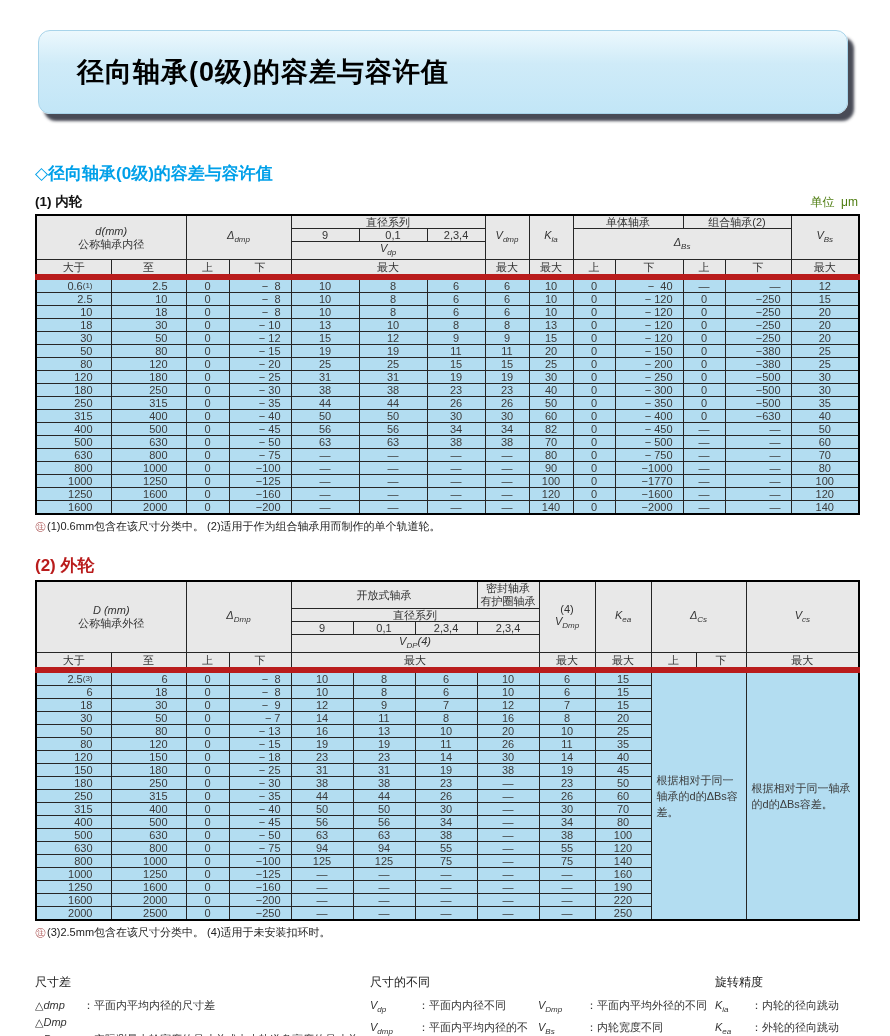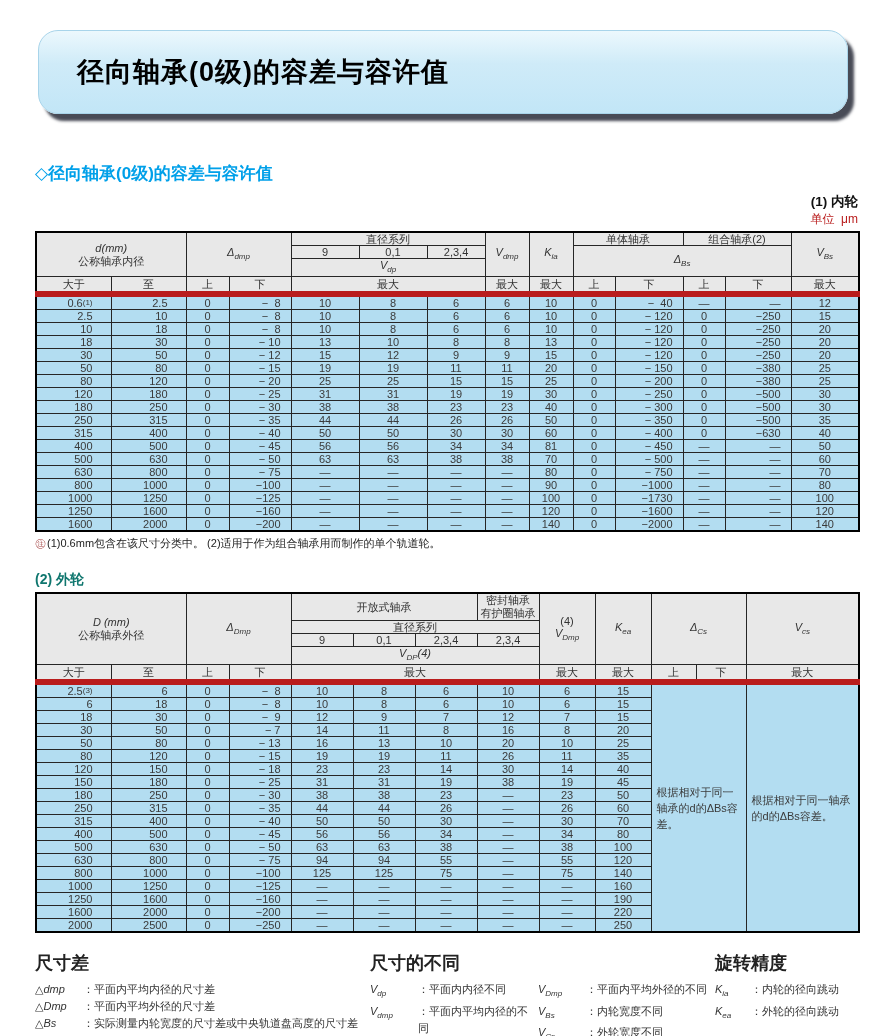--- a/index.html
+++ b/index.html
@@ -1,49 +1,49 @@
 <!DOCTYPE html>
 <html><head>
 <meta charset="utf-8">
 <style>
   html,body{margin:0;padding:0;background:#fff;}
   body{width:890px;height:1036px;font-family:"Liberation Sans","DejaVu Sans",sans-serif;color:#222;overflow:hidden;}
-  .banner{position:relative;margin:30px 42px 0 38px;height:84px;border-radius:20px;
+  .banner{position:relative;margin:30px 42px 0 38px;height:84px;border-radius:12px;
     background:linear-gradient(180deg,#ecf8fd 0%,#cfebf8 40%,#c2e6f7 100%);
     border:1px solid #a8d4ea;
     box-shadow:6px 7px 3px rgba(40,44,56,0.85);
     display:flex;align-items:center;padding-left:38px;box-sizing:border-box;}
   .banner h1{margin:0;font-size:27px;font-weight:bold;color:#000;letter-spacing:1px;}
   .content{padding:0 32px 0 35px;}
   .section-title{color:#00a0e9;font-size:17px;font-weight:bold;margin:48px 0 8px 0;}
-  .cap-row{display:flex;justify-content:space-between;align-items:flex-end;margin:0 0 3px 0;width:823px;flex-direction:column;}
+  .cap-row{display:flex;justify-content:space-between;align-items:flex-end;margin:0 0 3px 0;width:823px;}
   .caption{font-size:13.5px;font-weight:bold;color:#111;}
-  .unit{font-size:12px;color:#b91c1c;white-space:pre;}
+  .unit{font-size:12px;color:#4d7c0f;white-space:pre;}
   table{border-collapse:collapse;table-layout:fixed;width:823px;font-size:11px;color:#3a3a3a;border:2px solid #000;}
   th,td{border:1px solid #262626;padding:0;height:12px;line-height:12px;font-weight:normal;text-align:center;overflow:hidden;}
   thead th{background:#e8e8e8;color:#333;}
   thead tr.label-row th{border-bottom:6px solid #b91c1c;height:14px;line-height:14px;}
   tbody td{background:#b3ddf1;white-space:pre;}
   .h2l{height:26px;line-height:13px;}
   .it{font-style:italic;}
   .sym{font-style:italic;}
   sub{font-size:8px;}
   .fn{font-size:8px;vertical-align:2px;}
   .al-R{text-align:right;padding-right:18px;}
   .al-r{text-align:right;padding-right:10px;}
   td.merged-note{text-align:left;padding:0 5px;line-height:16px;vertical-align:middle;white-space:normal;font-size:11px;}
   .note{font-size:11px;margin:4px 0 0 0;color:#222;}
   .note-mark{color:#9c3434;margin-right:1px;}
-  .caption2{font-size:14px;font-weight:bold;color:#0f766e;margin:20px 0 3px 0;}
+  .caption2{font-size:17px;font-weight:bold;color:#b91c1c;margin:20px 0 3px 0;}
   .legend{display:flex;margin-top:18px;font-size:11px;color:#333;width:855px;}
   .lg{box-sizing:border-box;}
   .lg1{width:335px;}
   .lg2{width:345px;}
   .lg3{flex:1;}
-  .lg-title{font-size:18px;color:#222;margin:0 0 6px 0;font-weight:bold;}
+  .lg-title{font-size:12px;color:#222;margin:16px 0 6px 0;}
   .lg2-cols{display:flex;}
   .lg2-cols .c1{width:168px;}
   .lg2-cols .c2{width:177px;}
   .litem{display:flex;line-height:17px;}
   .lsym{font-style:italic;flex:0 0 48px;}
   .lg3 .lsym{flex:0 0 36px;}
   .ldesc{flex:1;}
 </style>
 </head>
 <body>
@@ -292,21 +292,21 @@
         </tr>
         <tr>
           <td class="al-R">400</td>
           <td class="al-R">500</td>
           <td>0</td>
           <td class="al-r">− 45</td>
           <td>56</td>
           <td>56</td>
           <td>34</td>
           <td>34</td>
-          <td>81</td>
+          <td>82</td>
           <td>0</td>
           <td class="al-r">− 450</td>
           <td>—</td>
           <td class="al-r">—</td>
           <td>50</td>
         </tr>
         <tr>
           <td class="al-R">500</td>
           <td class="al-R">630</td>
           <td>0</td>
@@ -358,21 +358,21 @@
           <td class="al-R">1000</td>
           <td class="al-R">1250</td>
           <td>0</td>
           <td class="al-r">−125</td>
           <td>—</td>
           <td>—</td>
           <td>—</td>
           <td>—</td>
           <td>100</td>
           <td>0</td>
-          <td class="al-r">−1730</td>
+          <td class="al-r">−1770</td>
           <td>—</td>
           <td class="al-r">—</td>
           <td>100</td>
         </tr>
         <tr>
           <td class="al-R">1250</td>
           <td class="al-R">1600</td>
           <td>0</td>
           <td class="al-r">−160</td>
           <td>—</td>
@@ -688,31 +688,31 @@
           <td>—</td>
           <td>—</td>
           <td>—</td>
           <td>—</td>
           <td>—</td>
           <td>250</td>
         </tr>
       </tbody>
   </table>
 
+  <p class="note"><span class="note-mark">㊟</span><span>(3)2.5mm包含在该尺寸分类中。 (4)适用于未安装扣环时。</span></p>
 
   <div class="legend">
     <div class="lg lg1">
       <div class="lg-title">尺寸差</div>
       <div class="litem">
           <span class="lsym">△dmp</span>
           <span class="ldesc">：平面内平均内径的尺寸差</span>
         </div>
       <div class="litem">
           <span class="lsym">△Dmp</span>
-          <span class="ldesc">：平面内平均外径的尺寸差</span>
         </div>
       <div class="litem">
           <span class="lsym">△Bs</span>
           <span class="ldesc">：实际测量内轮宽度的尺寸差或中央轨道盘高度的尺寸差</span>
         </div>
       <div class="litem">
           <span class="lsym">△Cs</span>
         </div>
     </div>
     <div class="lg lg2">

